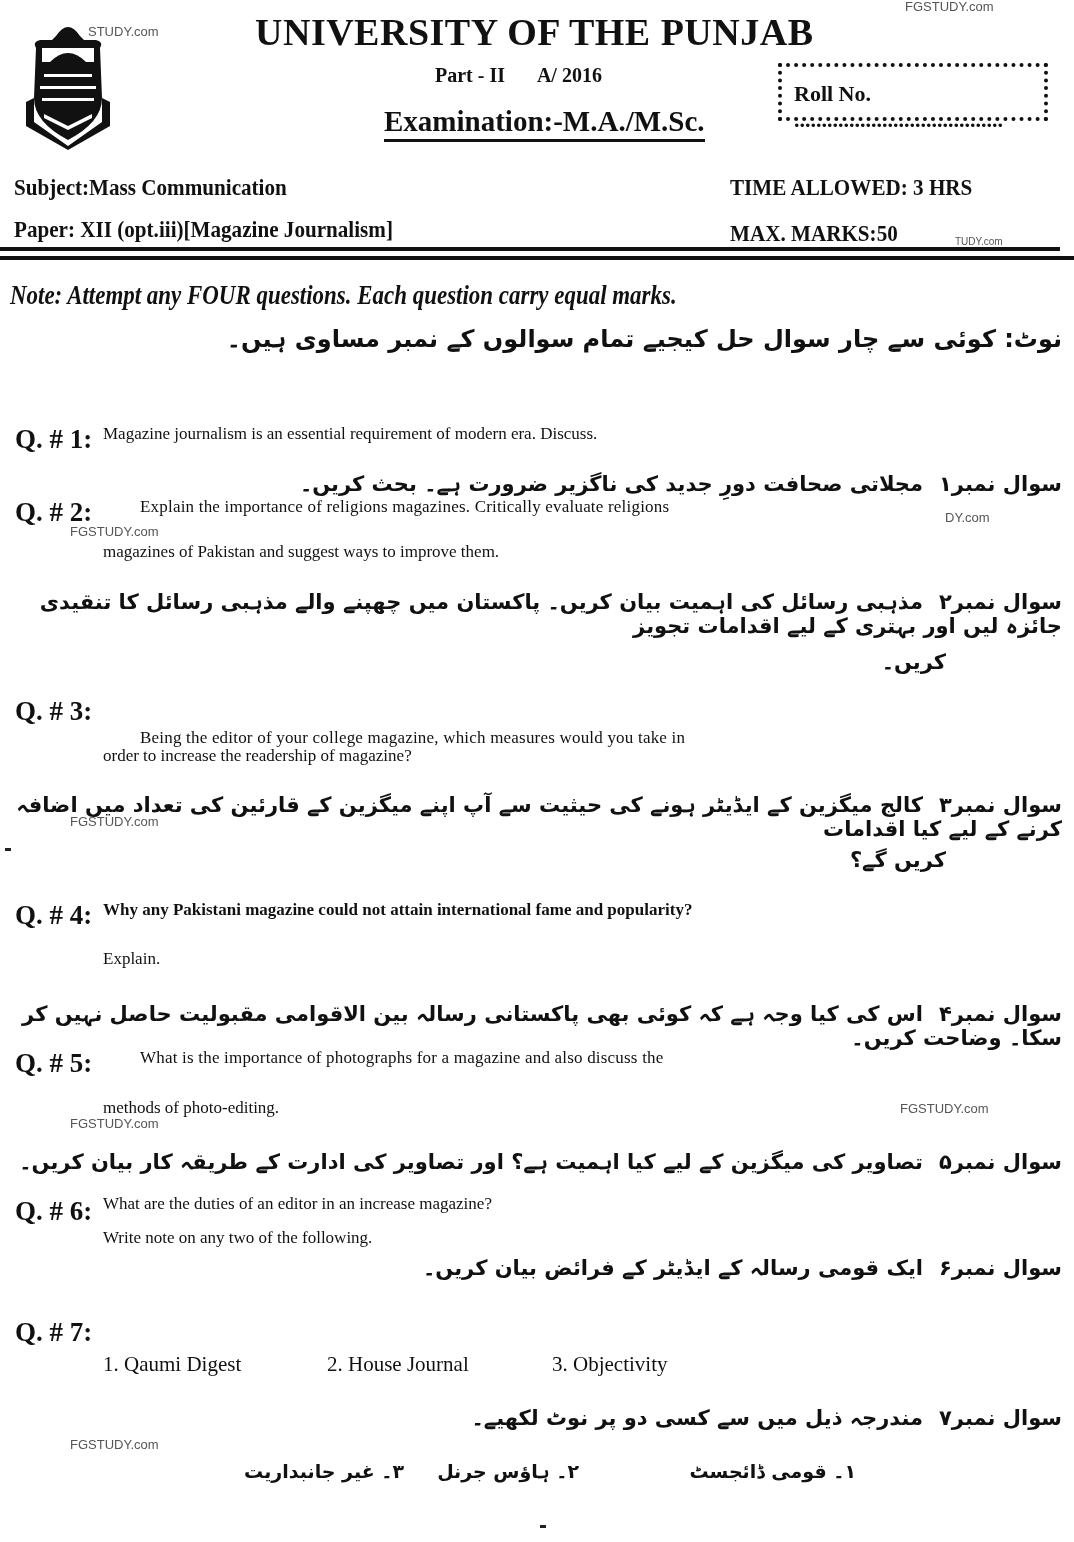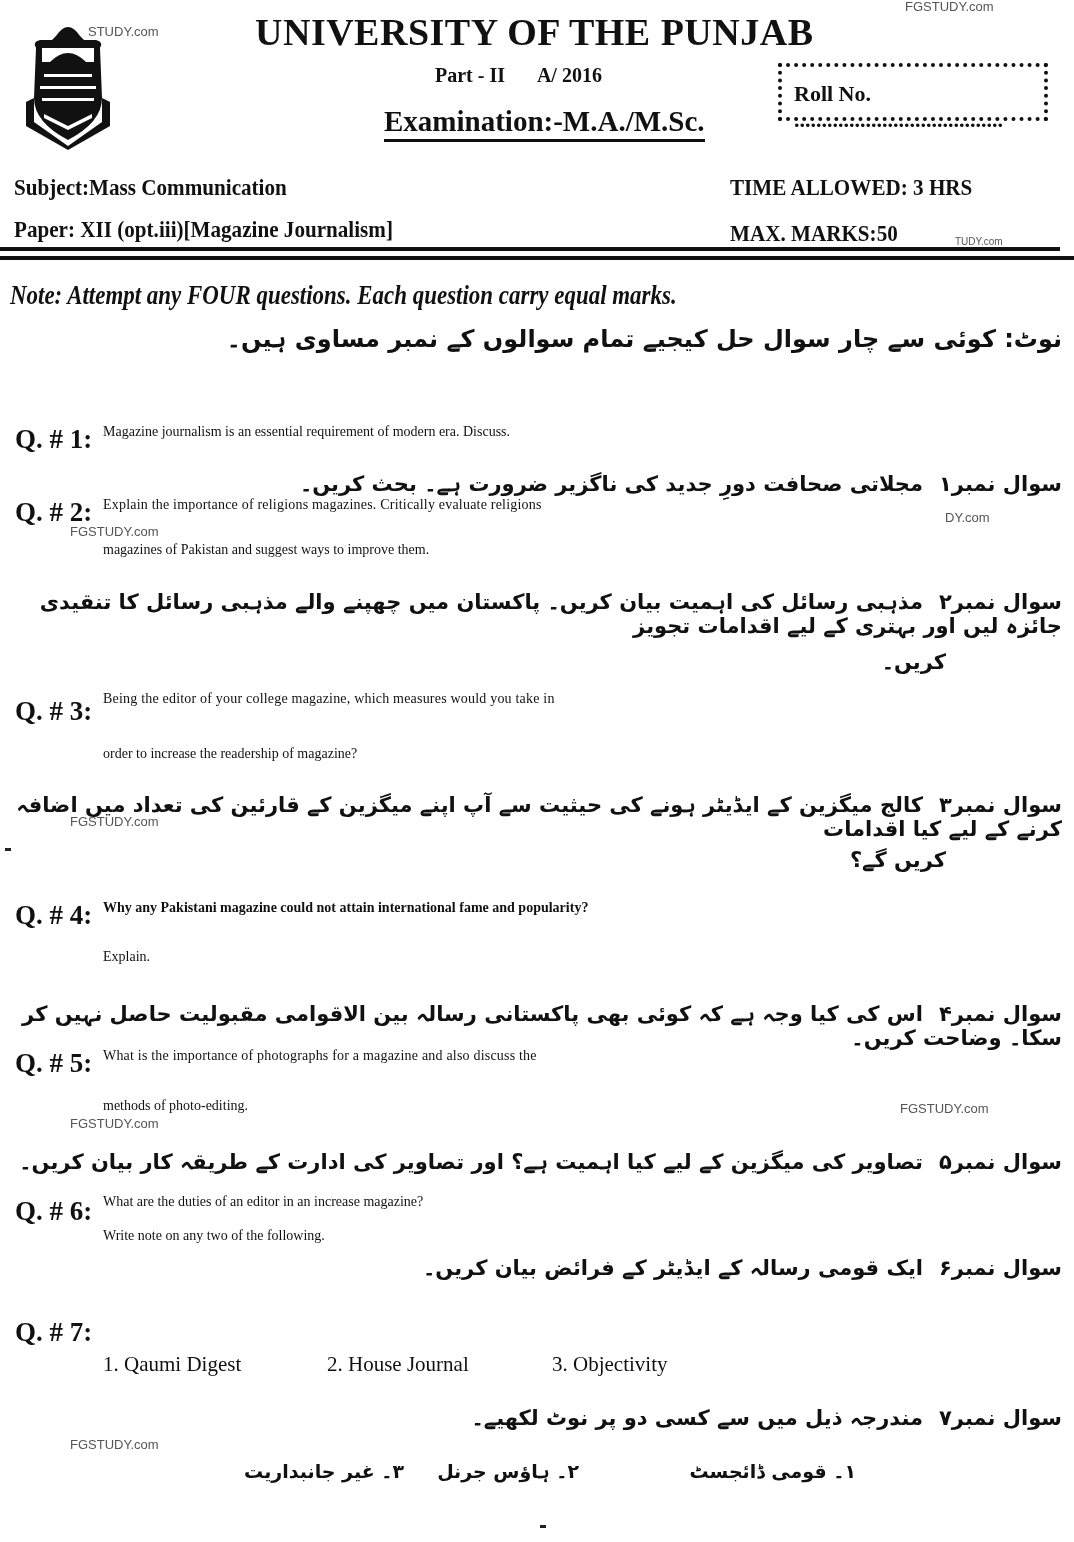--- a/index.html
+++ b/index.html
@@ -16,22 +16,22 @@
   .exam { left: 384px; top: 104px; font-size: 29px; font-weight: bold; border-bottom: 3px solid #111; padding-bottom: 1px; line-height: 34px; }
   .roll { left: 778px; top: 63px; width: 270px; height: 58px; border: 4px dotted #111; box-sizing: border-box;
           font-size: 22px; font-weight: bold; padding: 14px 0 0 12px; }
   .meta { font-size: 24px; font-weight: bold; transform: scaleX(0.88); transform-origin: left top; }
   .rule1 { left: 0; top: 247px; width: 1060px; height: 4px; background: #111; }
   .rule2 { left: 0; top: 256px; width: 1074px; height: 4px; background: #111; }
   .note { left: 10px; top: 280px; font-size: 27px; font-weight: bold; font-style: italic; transform: scaleX(0.85); transform-origin: left top; }
   .urdu { direction: rtl; font-family: "DejaVu Sans", sans-serif; font-weight: bold; font-size: 21px; position: absolute; right: 12px; text-align: right; }
   .urdu-note { font-size: 24px; }
   .qnum { left: 15px; font-size: 27px; font-weight: bold; position: absolute; }
-  .qtext { left: 103px; font-size: 14px; position: absolute; width: 860px; }
-  .qtext.wide { letter-spacing: 0.2px; }
+  .qtext { left: 103px; font-size: 17px; position: absolute; width: 860px; }
+  .qtext.wide { letter-spacing: 0.2px; margin-left: 37px; }
   .urdu .lbl { margin-left: 16px; }
   .opt { position: absolute; font-size: 21px; top: 1352px; }
   .uopt { position: absolute; direction: rtl; font-family: "DejaVu Sans", sans-serif; font-weight: bold; font-size: 19px; top: 1460px; }
   .dot-mark { position: absolute; width: 6px; height: 3px; background: #222; }
 </style>
 </head>
 <body>
 
 <svg class="abs logo" viewBox="0 0 92 132">
   <path d="M34 18 Q46 0 58 18 L62 22 L30 22 Z" fill="#111"></path>
@@ -78,21 +78,21 @@
 <div class="qtext wide" style="top:497px;">Explain the importance of religions magazines. Critically evaluate religions</div>
 <div class="wm" style="left:945px;top:510px;">DY.com</div>
 <div class="wm" style="left:70px;top:524px;">FGSTUDY.com</div>
 <div class="qtext" style="top:542px;">magazines of Pakistan and suggest ways to improve them.</div>
 <div class="urdu" style="top:590px;">
   <span class="lbl">سوال نمبر۲</span><span>مذہبی رسائل کی اہمیت بیان کریں۔ پاکستان میں چھپنے والے مذہبی رسائل کا تنقیدی جائزہ لیں اور بہتری کے لیے اقدامات تجویز</span>
 </div>
 <div class="urdu" style="top:650px;right:128px;">کریں۔</div>
 
 <div class="qnum" style="top:696px;">Q. # 3:</div>
-<div class="qtext wide" style="top:691px;">Being the editor of your college magazine, which measures would you take in</div>
+<div class="qtext wide" style="top:728px;">Being the editor of your college magazine, which measures would you take in</div>
 <div class="qtext" style="top:746px;">order to increase the readership of magazine?</div>
 <div class="urdu" style="top:793px;">
   <span class="lbl">سوال نمبر۳</span><span>کالج میگزین کے ایڈیٹر ہونے کی حیثیت سے آپ اپنے میگزین کے قارئین کی تعداد میں اضافہ کرنے کے لیے کیا اقدامات</span>
 </div>
 <div class="wm" style="left:70px;top:814px;">FGSTUDY.com</div>
 <div class="dot-mark" style="left:5px;top:848px;"></div>
 <div class="urdu" style="top:848px;right:128px;">کریں گے؟</div>
 
 <div class="qnum" style="top:900px;">Q. # 4:</div>
 <div class="qtext" style="top:900px;font-weight:bold;">Why any Pakistani magazine could not attain international fame and popularity?</div>

